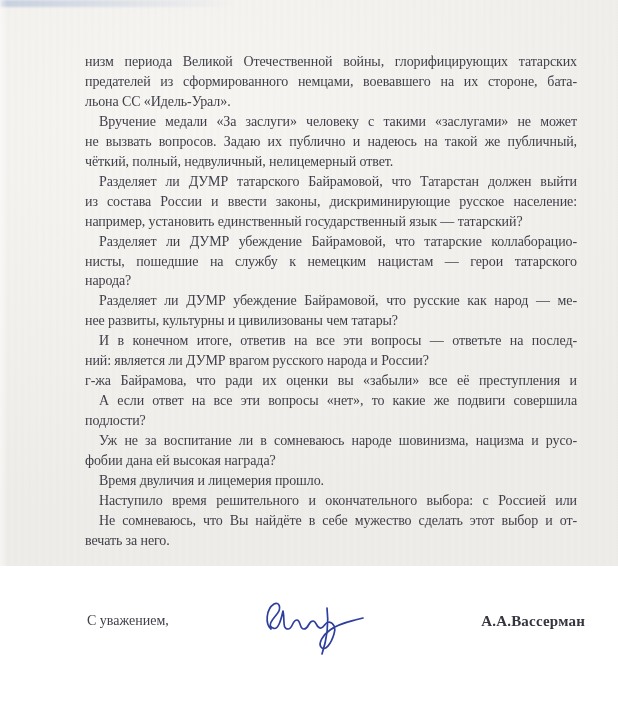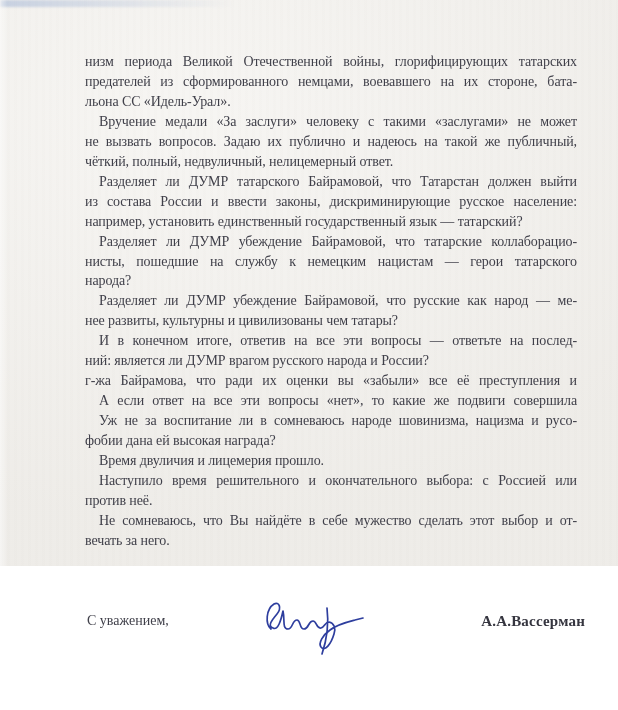--- a/index.html
+++ b/index.html
@@ -82,25 +82,25 @@
       <div class="ln">например, установить единственный государственный язык — татарский?</div>
       <div class="ln j ind">Разделяет ли ДУМР убеждение Байрамовой, что татарские коллаборацио-</div>
       <div class="ln j">нисты, пошедшие на службу к немецким нацистам — герои татарского</div>
       <div class="ln">народа?</div>
       <div class="ln j ind">Разделяет ли ДУМР убеждение Байрамовой, что русские как народ — ме-</div>
       <div class="ln">нее развиты, культурны и цивилизованы чем татары?</div>
       <div class="ln j ind">И в конечном итоге, ответив на все эти вопросы — ответьте на послед-</div>
       <div class="ln">ний: является ли ДУМР врагом русского народа и России?</div>
       <div class="ln j">г-жа Байрамова, что ради их оценки вы «забыли» все её преступления и</div>
       <div class="ln j ind">А если ответ на все эти вопросы «нет», то какие же подвиги совершила</div>
+      <div class="ln">подлости?</div>
       <div class="ln j ind">Уж не за воспитание ли в сомневаюсь народе шовинизма, нацизма и русо-</div>
       <div class="ln">фобии дана ей высокая награда?</div>
       <div class="ln ind">Время двуличия и лицемерия прошло.</div>
       <div class="ln j ind">Наступило время решительного и окончательного выбора: с Россией или</div>
-      <div class="ln">против неё.</div>
       <div class="ln j ind">Не сомневаюсь, что Вы найдёте в себе мужество сделать этот выбор и от-</div>
       <div class="ln">вечать за него.</div>
     </div>
 
   <div class="sig-row">
     <span class="closing">С уважением,</span>
     <svg class="signature-svg" viewBox="0 0 112 64" aria-hidden="true">
       <path d="M 14 33 C 8 28, 9 13, 17 8 C 22 5, 25 12, 20 18 C 15 24, 10 30, 16 32 C 21 35, 24 24, 26 15 C 28 24, 25 33, 31 33 C 36 33, 35 24, 40 24 C 44 24, 42 33, 47 33 C 52 33, 51 25, 56 25 C 60 25, 59 33, 64 32 C 68 31, 68 26, 72 26 C 77 27, 79 32, 77 38 C 74 48, 68 56, 64 51 C 61 47, 66 39, 73 34 C 81 28, 90 26, 98 24 L 106 22"></path>
       <path d="M 65 58 C 69 46, 72 28, 70 12"></path>
     </svg>

